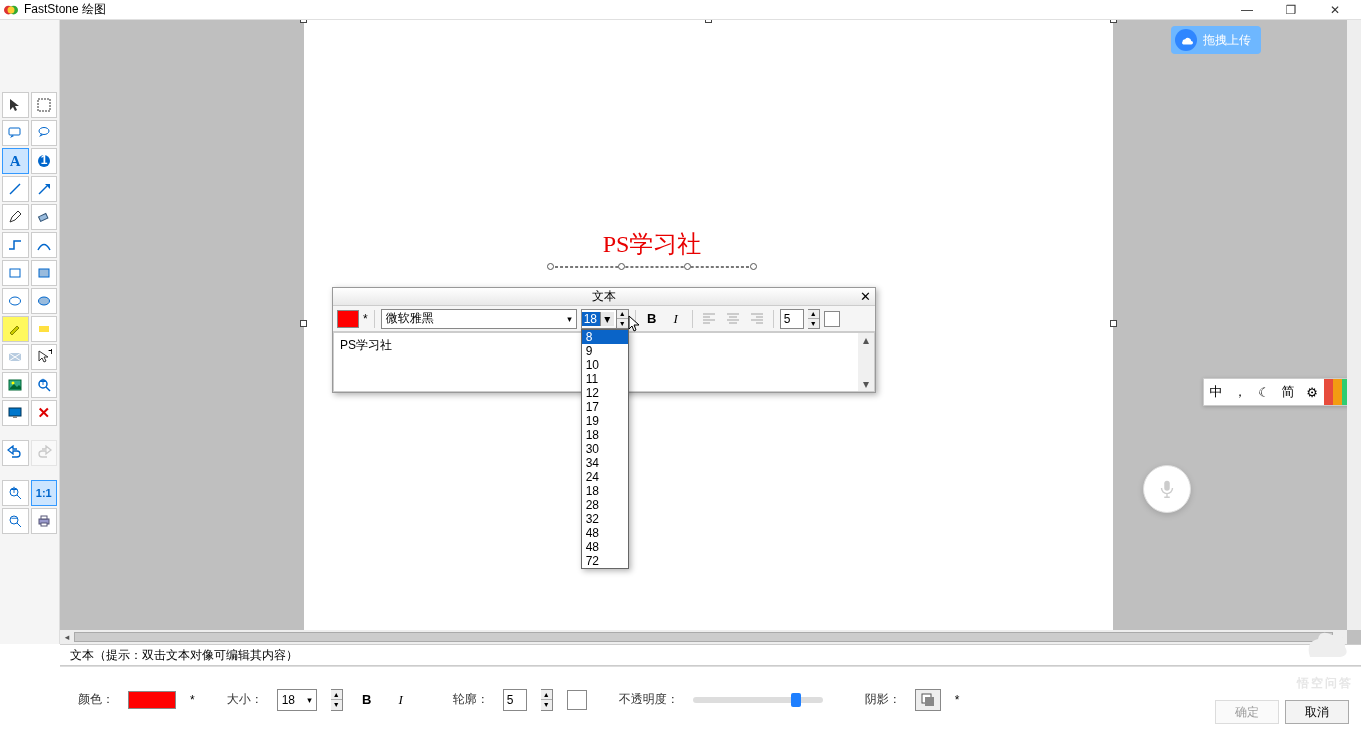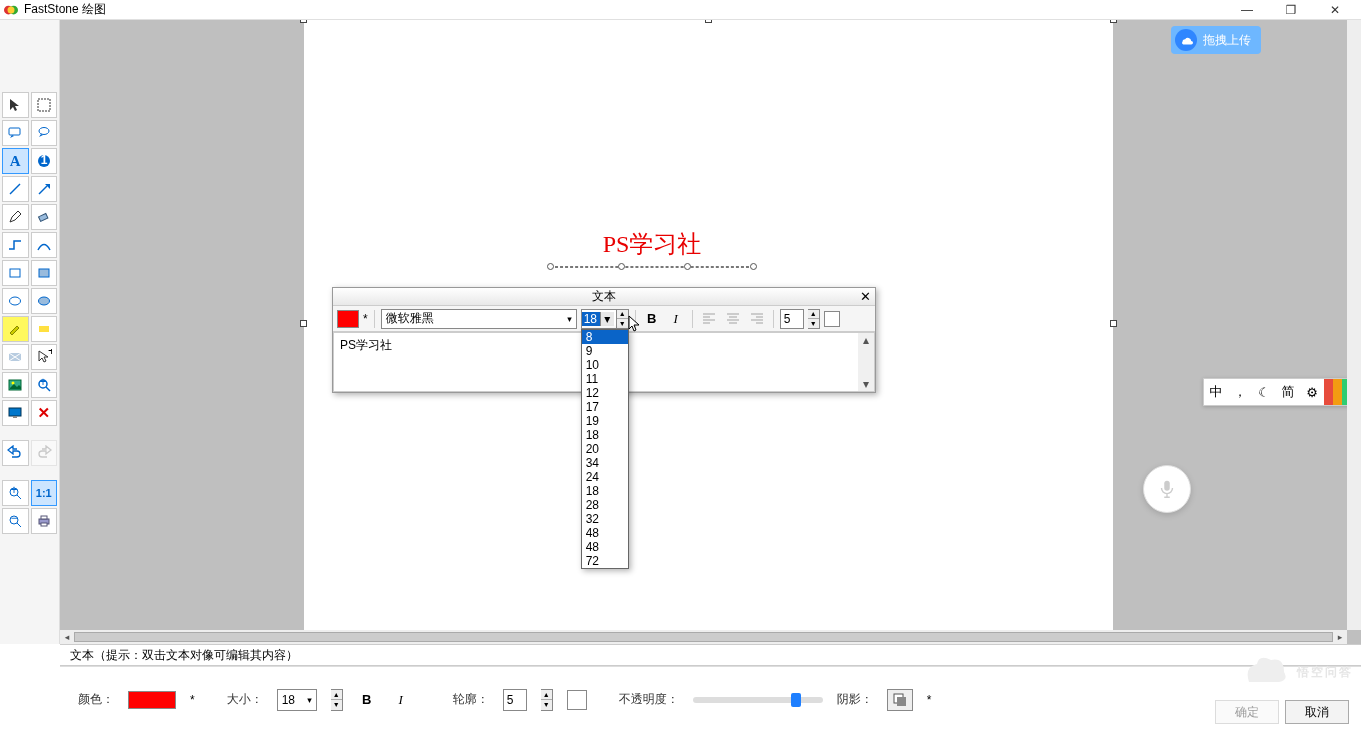--- a/index.html
+++ b/index.html
@@ -81,21 +81,21 @@
 .propbar .lbl { color:#333; }
 .propbar .sw { width:48px; height:18px; border:1px solid #888; cursor:pointer; }
 .propbar .sizesel { width:40px; height:22px; border:1px solid #888; display:flex; align-items:center; padding:0 4px; justify-content:space-between; background:#fff; cursor:pointer; }
 .slider { width:130px; height:6px; background:#ddd; border-radius:3px; position:relative; }
 .slider .knob { position:absolute; right:22px; top:-4px; width:10px; height:14px; background:#1e7fff; border-radius:2px; cursor:pointer; }
 .shadowbtn { width:26px; height:22px; border:1px solid #888; display:flex; align-items:center; justify-content:center; background:#eee; cursor:pointer; }
 .okbtns { position:absolute; right:12px; bottom:8px; display:flex; gap:6px; }
 .okbtn { width:64px; height:24px; border:1px solid #aaa; background:#f3f3f3; cursor:pointer; display:flex; align-items:center; justify-content:center; }
 
 
-.wmark { position:absolute; right:8px; bottom:40px; color:#e6e6e6; font-size:38px; font-weight:bold; letter-spacing:2px; display:flex; align-items:center; gap:8px; pointer-events:none; }
+.wmark { position:absolute; right:8px; bottom:40px; color:#e6e6e6; font-size:38px; font-weight:bold; letter-spacing:2px; display:flex; align-items:center; gap:8px; pointer-events:none;flex-direction:column; }
 .wmark .wicon { width:50px; height:40px; }
 
 
 .cursor { position:absolute; width:12px; height:18px; pointer-events:none; z-index:100; }
 </style>
 </head>
 <body>
 
 <div class="titlebar">
   <svg class="logo" viewBox="0 0 16 16">
@@ -357,21 +357,21 @@
 
           <div class="sizedrop" id="sizedrop">
               <div class="hi">8</div>
               <div>9</div>
               <div>10</div>
               <div>11</div>
               <div>12</div>
               <div>17</div>
               <div>19</div>
               <div>18</div>
-              <div>20</div>
+              <div>30</div>
               <div>34</div>
               <div>24</div>
               <div>18</div>
               <div>28</div>
               <div>32</div>
               <div>48</div>
               <div>48</div>
               <div>72</div>
             </div>
         </div>
@@ -490,21 +490,21 @@
       <div>▲</div>
       <div>▼</div>
     </div>
   <div class="colorbox" style="width:20px;height:20px"></div>
 
   <span class="lbl" style="margin-left:18px">不透明度：</span>
   <div class="slider">
       <div class="knob"></div>
     </div>
 
-  <span class="lbl" style="">阴影：</span>
+  <span class="lbl" style="margin-left:28px">阴影：</span>
   <div class="shadowbtn">
       <svg width="16" height="16">
         <rect x="2" y="2" width="9" height="9" fill="#fff" stroke="#555"></rect>
         <rect x="5" y="5" width="9" height="9" fill="#888"></rect>
       </svg>
     </div>
   <span>*</span>
 
   <div class="wmark">
     <svg class="wicon" viewBox="0 0 50 40">

